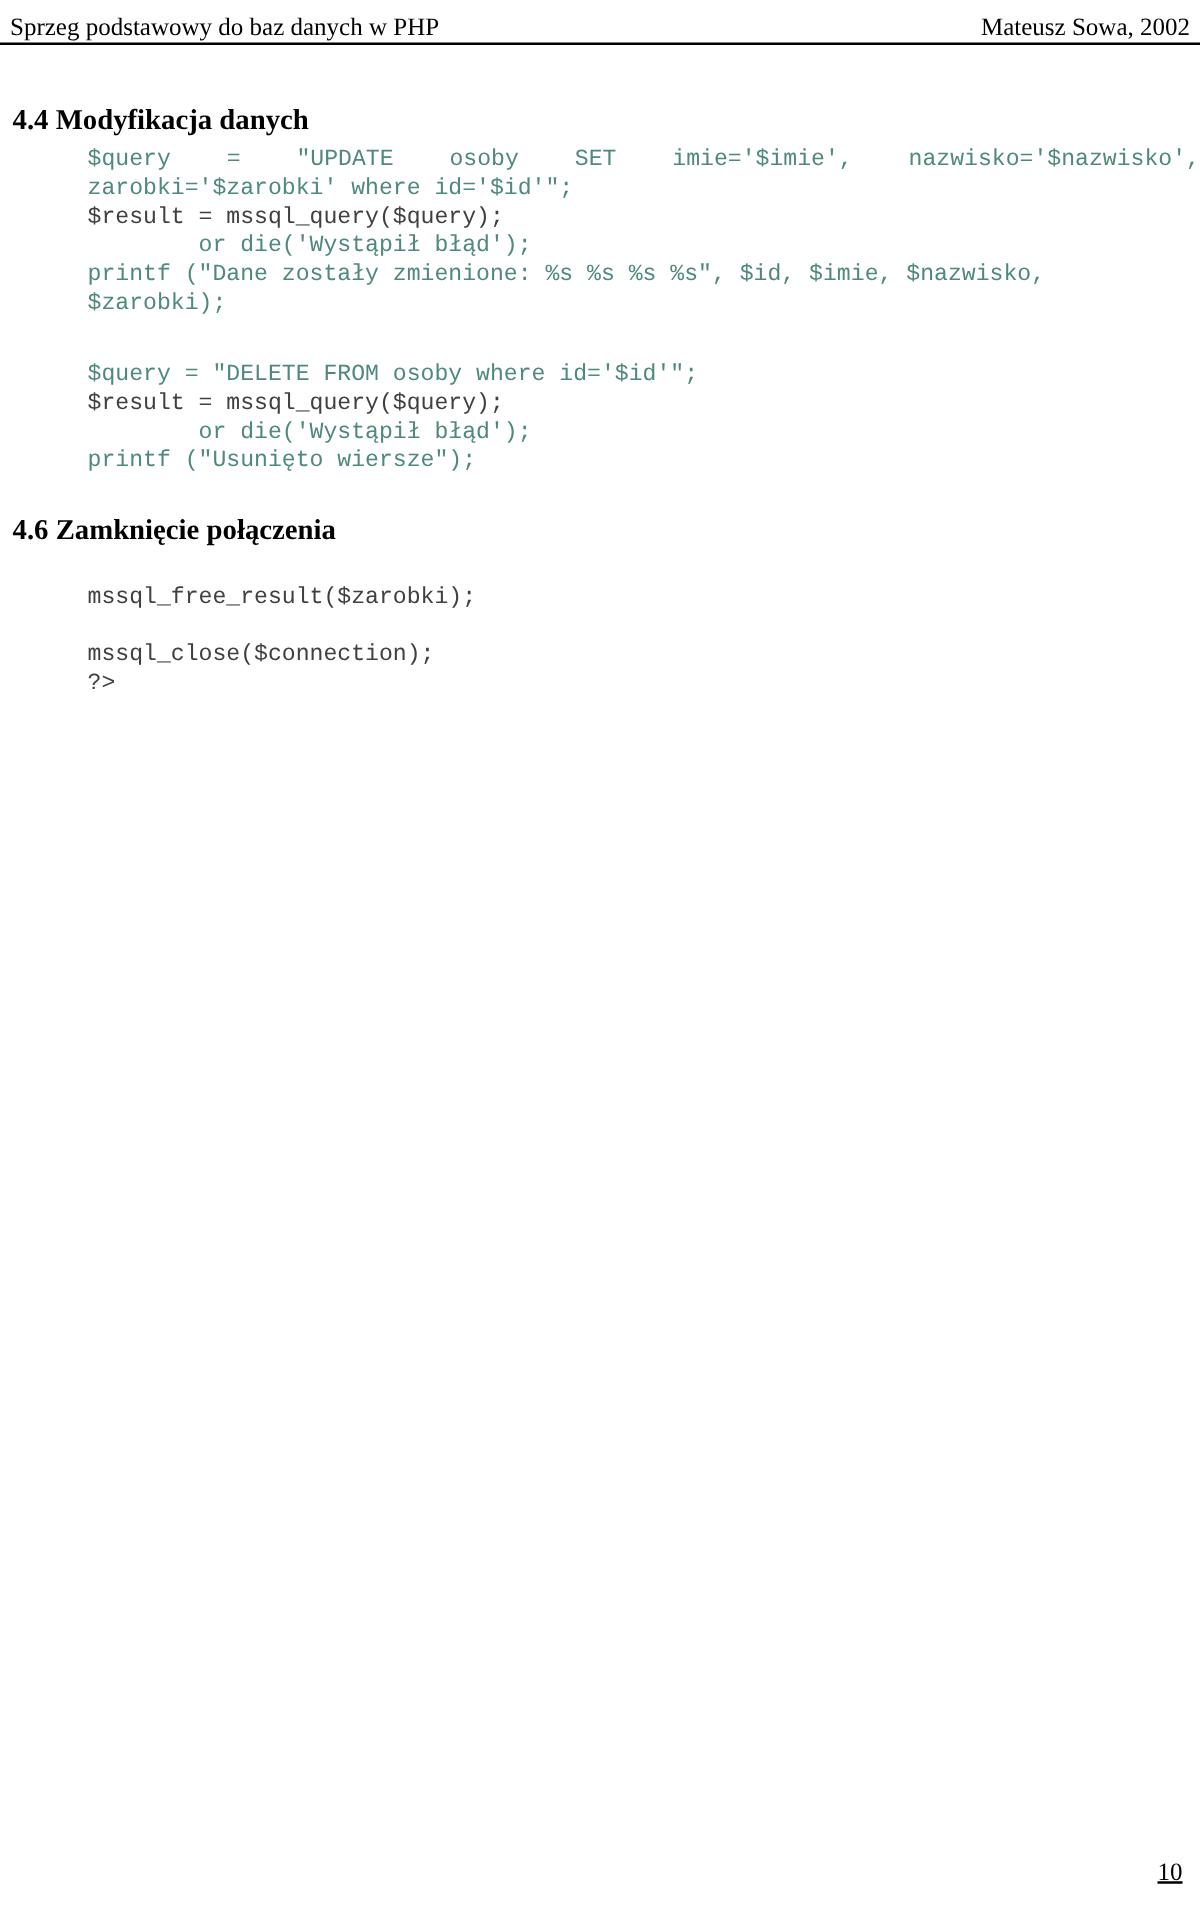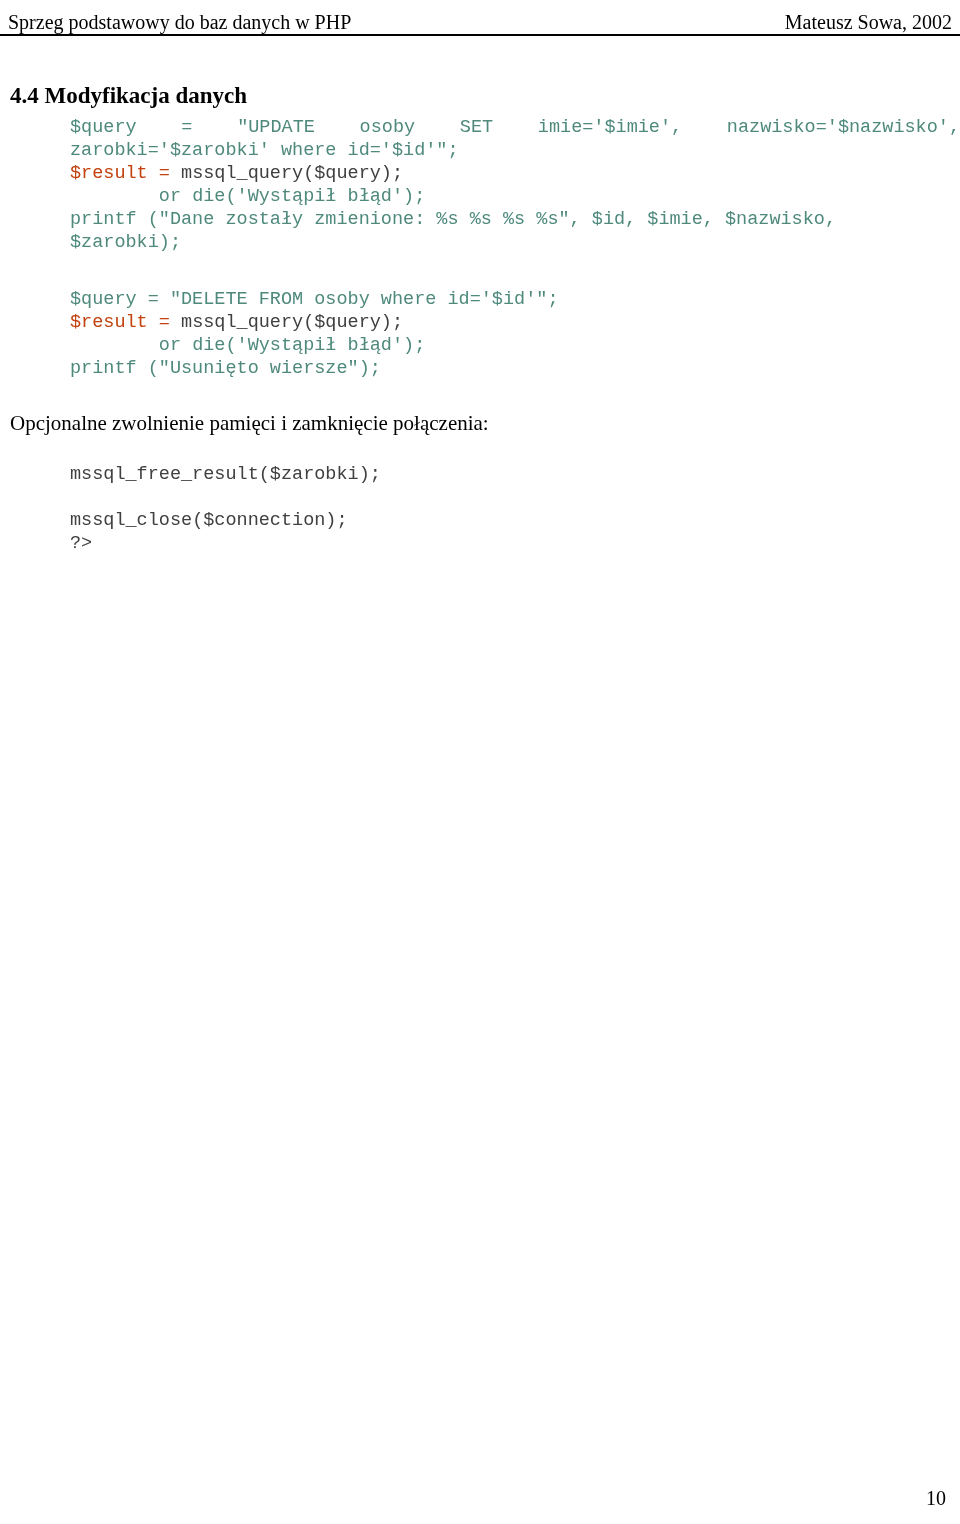--- a/index.html
+++ b/index.html
@@ -95,39 +95,40 @@
   .code-line.justified > .just-row {
     display: block;
     text-align: justify;
     text-align-last: justify;
     width: 890px;
   }
   .fn {
     color: #404040;
   }
   .teal {
-    color: #c2410c;
+    color: #404040;
   }
   .code-gap {
     display: block;
     height: 23px;
   }
 
   .block-gap-sm { height: 12px; }
   .block-gap-md { height: 22px; }
   .block-gap-lg { height: 30px; }
 
   
   .page-number {
     position: absolute;
     right: 14px;
     bottom: 14px;
     font-family: "Liberation Serif", "DejaVu Serif", serif;
     font-size: 20px;
     line-height: 24px;
+    text-decoration: underline;
   }
 </style>
 </head>
 <body>
 
 <div class="page-header">
   <div class="header-left">Sprzeg podstawowy do baz danych w PHP</div>
   <div class="header-right">Mateusz Sowa, 2002</div>
 </div>
 
@@ -158,22 +159,22 @@
       <span class="code-line">$query = "DELETE FROM osoby where id='$id'";</span>
       <span class="code-line"><span class="teal">$result = </span><span class="fn">mssql_query</span><span class="fn">($query);</span></span>
       <span class="code-line">        or die('Wystąpił błąd');</span>
       <span class="code-line">printf ("Usunięto wiersze");</span>
     </div>
   </div>
 
   <div class="block-gap-lg"></div>
 
   <div class="section">
+    <h2 class="section-heading">4.6 Zamknięcie połączenia</h2>
 
-    <p class="prose">Opcjonalne zwolnienie pamięci i zamknięcie połączenia:</p>
 
     <div class="block-gap-md"></div>
 
     <div class="code-block">
       <span class="code-line"><span class="fn">mssql_free_result</span><span class="fn">($zarobki);</span></span>
       <span class="code-gap"></span>
       <span class="code-line"><span class="fn">mssql_close</span><span class="fn">($connection);</span></span>
       <span class="code-line fn">?&gt;</span>
     </div>
   </div>

